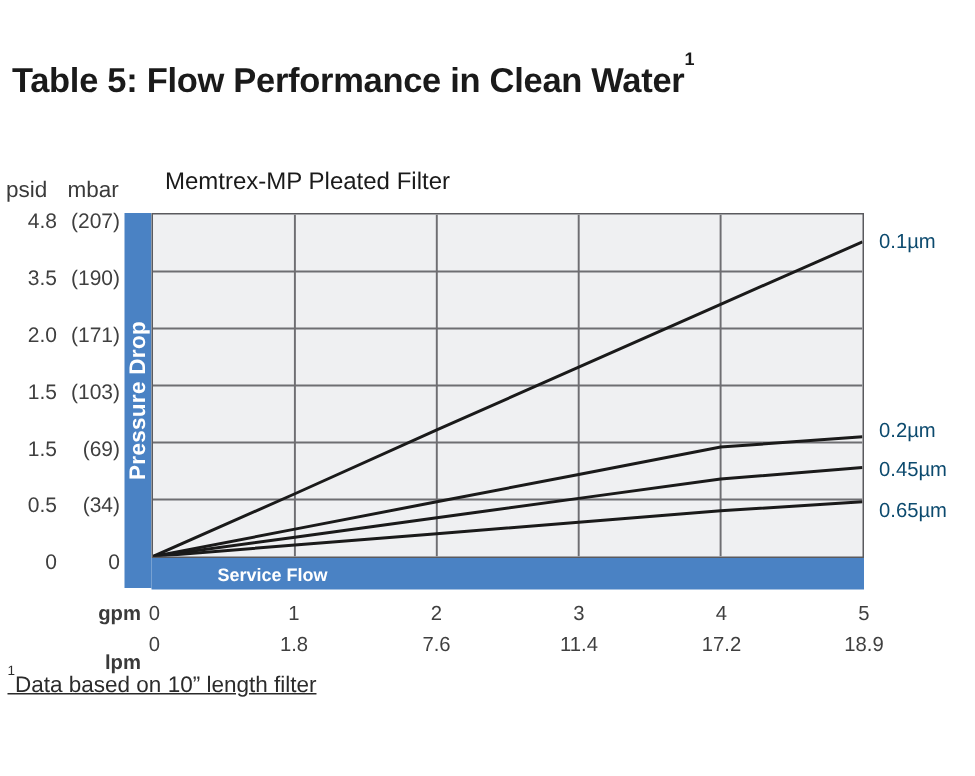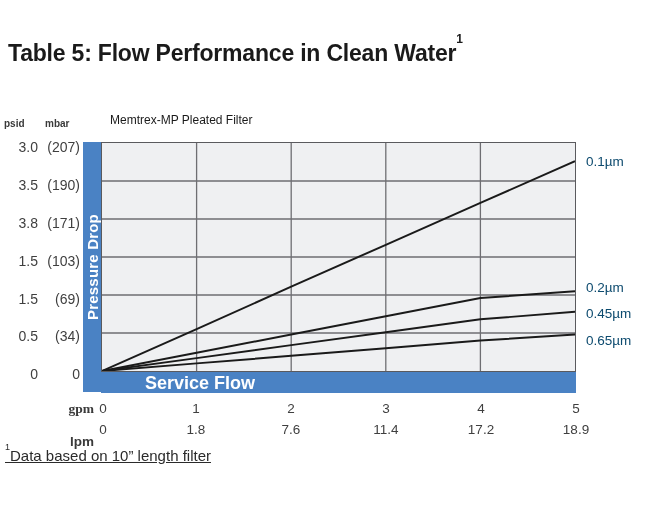--- a/index.html
+++ b/index.html
@@ -31,33 +31,33 @@
     font-size: 12px;
     top: -0.75em;
     position: relative;
     font-weight: bold;
   }
 
   
   .unit-header {
     position: absolute;
     top: 118px;
-    font-size: 10px;
-    font-weight: bold;
+    font-size: 15px;
+    font-weight: normal;
     color: #3a3a3a;
   }
   .unit-header.psid { left: 4px; }
   .unit-header.mbar { left: 45px; }
 
   
   .chart-heading {
     position: absolute;
     left: 110px;
     top: 113px;
-    font-size: 12px;
+    font-size: 16px;
     color: #1a1a1a;
     white-space: nowrap;
   }
 
   
   .ytick {
     position: absolute;
     font-size: 14px;
     color: #3f3f3f;
     text-align: right;
@@ -110,21 +110,21 @@
     width: 475px;
     height: 21px;
     background: #4a82c4;
   }
   .service-bar-label {
     position: absolute;
     left: 44px;
     top: 50%;
     transform: translateY(-50%);
     color: #ffffff;
-    font-size: 18px;
+    font-size: 12px;
     font-weight: bold;
     white-space: nowrap;
   }
 
   
   .curve-label {
     position: absolute;
     font-size: 13.5px;
     color: #0c4a6e;
     white-space: nowrap;
@@ -135,21 +135,21 @@
   
   .xrow-name {
     position: absolute;
     left: 34px;
     width: 60px;
     text-align: right;
     font-size: 13.5px;
     font-weight: bold;
     color: #3a3a3a;
   }
-  .xrow-name.gpm { top: 401px; font-family: Liberation Serif, serif; }
+  .xrow-name.gpm { top: 401px; }
   .xrow-name.lpm { top: 434px; }
 
   .xtick {
     position: absolute;
     font-size: 13.5px;
     color: #3f3f3f;
     text-align: center;
     transform: translateX(-50%);
     white-space: nowrap;
   }
@@ -175,27 +175,27 @@
 </head>
 <body>
 
 <div class="page-title"><span>Table 5: Flow Performance in Clean Water</span><sup>1</sup></div>
 
 <div class="unit-header psid">psid</div>
 <div class="unit-header mbar">mbar</div>
 
 <div class="chart-heading">Memtrex-MP Pleated Filter</div>
 
-<div class="ytick psid" style="top:147px">3.0</div>
+<div class="ytick psid" style="top:147px">4.8</div>
 <div class="ytick mbar" style="top:147px">(207)</div>
 
 <div class="ytick psid" style="top:185px">3.5</div>
 <div class="ytick mbar" style="top:185px">(190)</div>
 
-<div class="ytick psid" style="top:223px">3.8</div>
+<div class="ytick psid" style="top:223px">2.0</div>
 <div class="ytick mbar" style="top:223px">(171)</div>
 
 <div class="ytick psid" style="top:261px">1.5</div>
 <div class="ytick mbar" style="top:261px">(103)</div>
 
 <div class="ytick psid" style="top:299px">1.5</div>
 <div class="ytick mbar" style="top:299px">(69)</div>
 
 <div class="ytick psid" style="top:336px">0.5</div>
 <div class="ytick mbar" style="top:336px">(34)</div>

